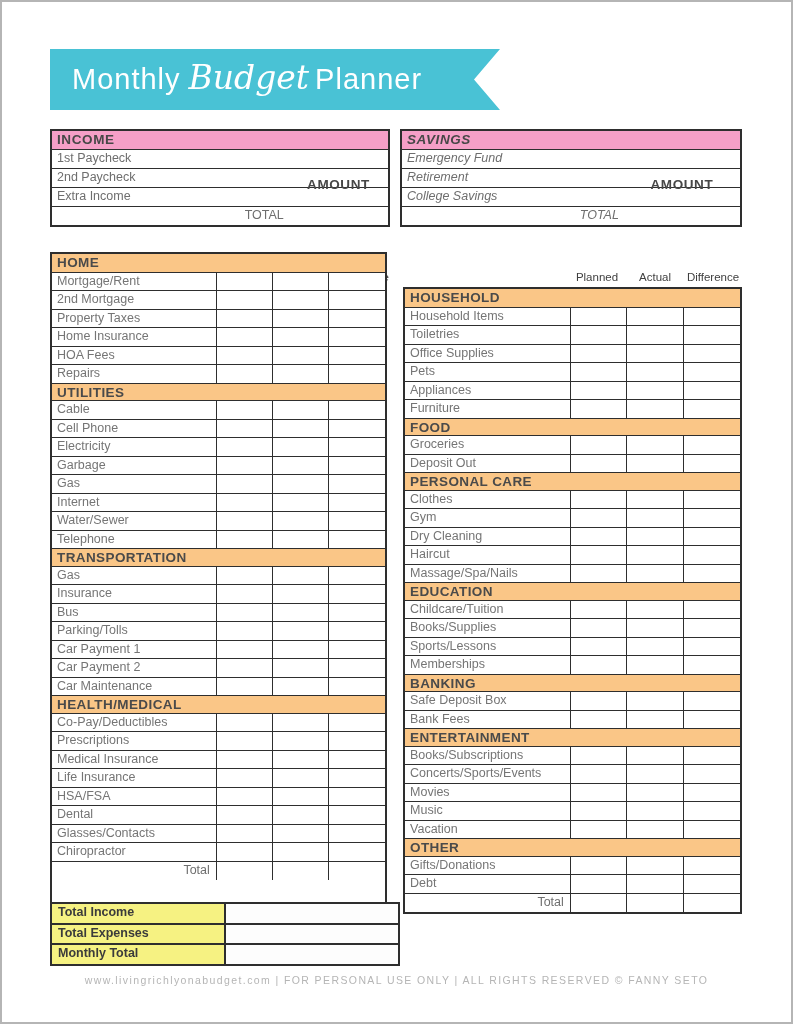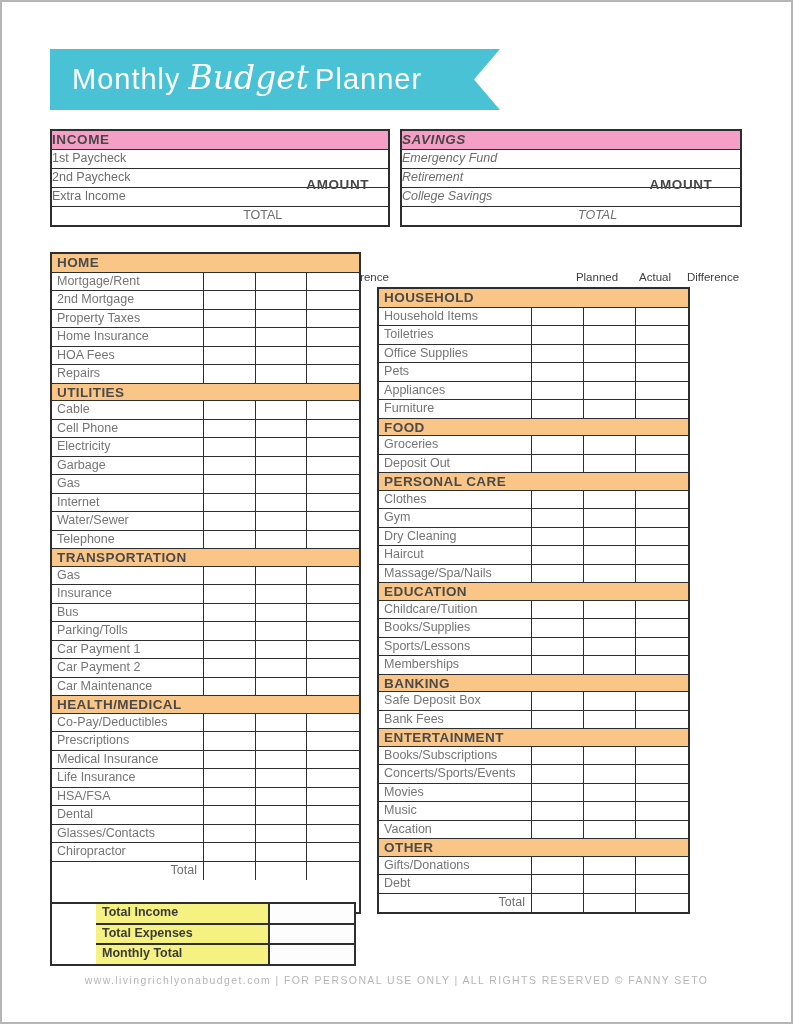--- a/index.html
+++ b/index.html
@@ -17,52 +17,52 @@
   .banner .t1{color:#fff;font-size:29px;letter-spacing:1px;font-weight:300;}
   .banner .t2{color:#fff;font-size:33px;font-family:"DejaVu Serif", serif;font-style:italic;margin:0 6px 4px 8px;}
   
   .top-tables{position:absolute;left:48px;top:127px;width:692px;display:flex;gap:10px;}
   .tt{border:2px solid #2e2e2e;box-sizing:border-box;background:#fff;}
   .tt.l{width:340px;}
   .tt.r{width:342px;}
   .tt-row{display:flex;height:18px;border-bottom:1px solid #2e2e2e;}
   .tt-row:last-child{border-bottom:none;}
   .tt-row.header{background:#F59FC7;}
-  .tt-label{flex:7;font-size:12.5px;color:#6e6e6e;line-height:17px;white-space:nowrap;overflow:hidden;}
+  .tt-label{flex:7;padding-left:5px;font-size:12.5px;color:#6e6e6e;line-height:17px;white-space:nowrap;overflow:hidden;}
   .tt.r .tt-label{flex:6.5;font-style:italic;}
   .tt-amount{flex:3;border-left:1px solid #2e2e2e;margin-top:45px;}
   .tt.r .tt-amount{flex:3.5;}
   .tt-row.header .tt-label,.tt-row.header .tt-amount{
     font-size:13.5px;color:#474747;letter-spacing:.6px;line-height:17px;font-weight:bold;}
   .tt-row.header .tt-amount{text-align:center;}
   .tt-label.total{text-align:right;padding-right:6px;color:#6e6e6e;}
   
   .pad-row{position:absolute;left:48px;top:232px;width:692px;height:16px;margin-top:36px;}
   .pad-group{position:absolute;top:0;display:flex;height:16px;}
   .pad-g1{left:167px;width:175px;}
   .pad-g2{left:518px;width:174px;}
   .pad-group span{flex:1;text-align:center;font-size:11.5px;color:#3f3f3f;white-space:nowrap;line-height:14px;}
   
-  .main-tables{position:absolute;left:48px;top:250px;width:640px;display:flex;gap:16px;}
+  .main-tables{position:absolute;left:48px;top:250px;width:692px;display:flex;gap:16px;}
   .mt{border:2px solid #2e2e2e;box-sizing:border-box;background:#fff;}
   .mt.l{width:340px;}
   .mt.r{width:342px;margin-top:35px;}
   .sec-header{
     height:18.5px;box-sizing:border-box;background:#FAC687;border-bottom:1px solid #2e2e2e;
     padding-left:5px;font-size:13.5px;color:#4a4a4a;letter-spacing:.4px;line-height:18px;font-weight:bold;}
   .sec-header:not(:first-child){border-top:1px solid #2e2e2e;margin-top:-1px;}
   .item-row{display:flex;height:18.5px;box-sizing:border-box;border-bottom:1px solid #2e2e2e;}
   .mt > div:last-child{border-bottom:none;}
   .item-label{width:49.5%;box-sizing:border-box;padding-left:5px;border-right:1px solid #2e2e2e;
     font-size:12.5px;color:#757575;line-height:17.5px;white-space:nowrap;overflow:hidden;}
   .cell{width:16.83%;box-sizing:border-box;border-right:1px solid #2e2e2e;}
   .cell.difference{border-right:none;}
   .item-label.total-label{text-align:right;padding-right:6px;color:#6e6e6e;}
   
-  .summary{position:absolute;left:48px;top:900px;width:306px;border:2px solid #2e2e2e;box-sizing:border-box;background:#fff;padding-left:44px;}
+  .summary{position:absolute;left:48px;top:900px;width:350px;border:2px solid #2e2e2e;box-sizing:border-box;background:#fff;}
   .sum-row{display:flex;height:18.5px;border-bottom:2px solid #2e2e2e;}
   .sum-row:last-child{border-bottom:none;}
   .sum-label{width:174px;box-sizing:border-box;background:#F6F282;border-right:2px solid #2e2e2e;
     padding-left:6px;font-size:12.5px;font-weight:bold;color:#3b3b3b;line-height:17px;}
   .sum-value{flex:1;background:#fdfdfd;}
   
   .footer{position:absolute;left:0;top:972px;width:100%;text-align:center;
     font-size:10.5px;color:#b5b5b5;letter-spacing:1.4px;}
 </style>
 </head>

